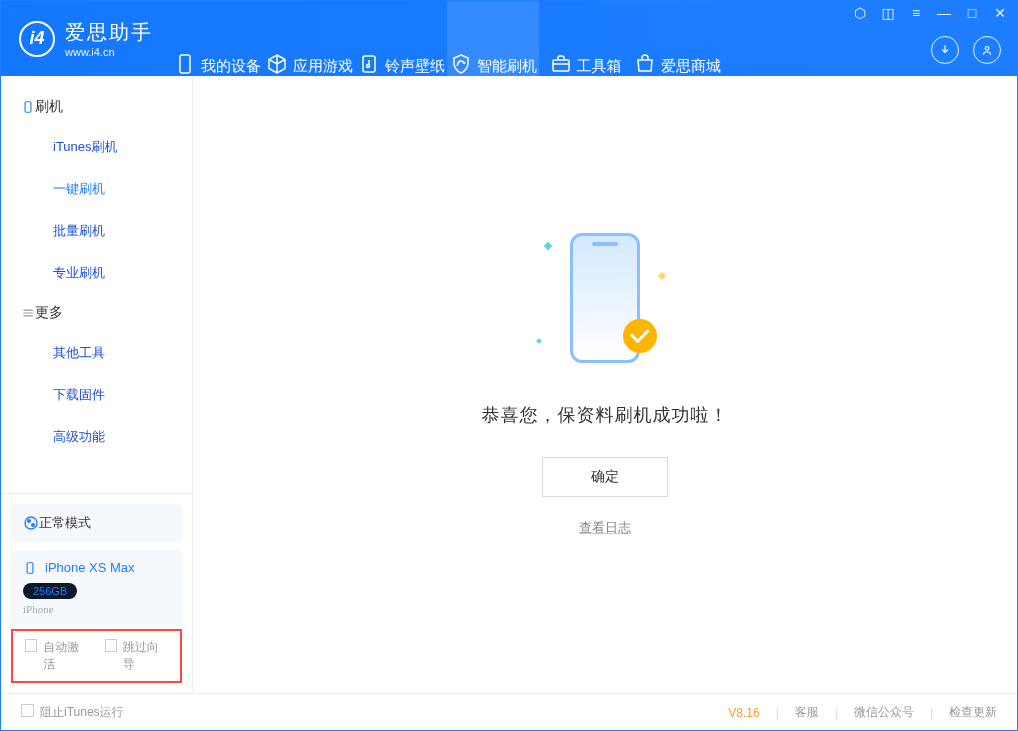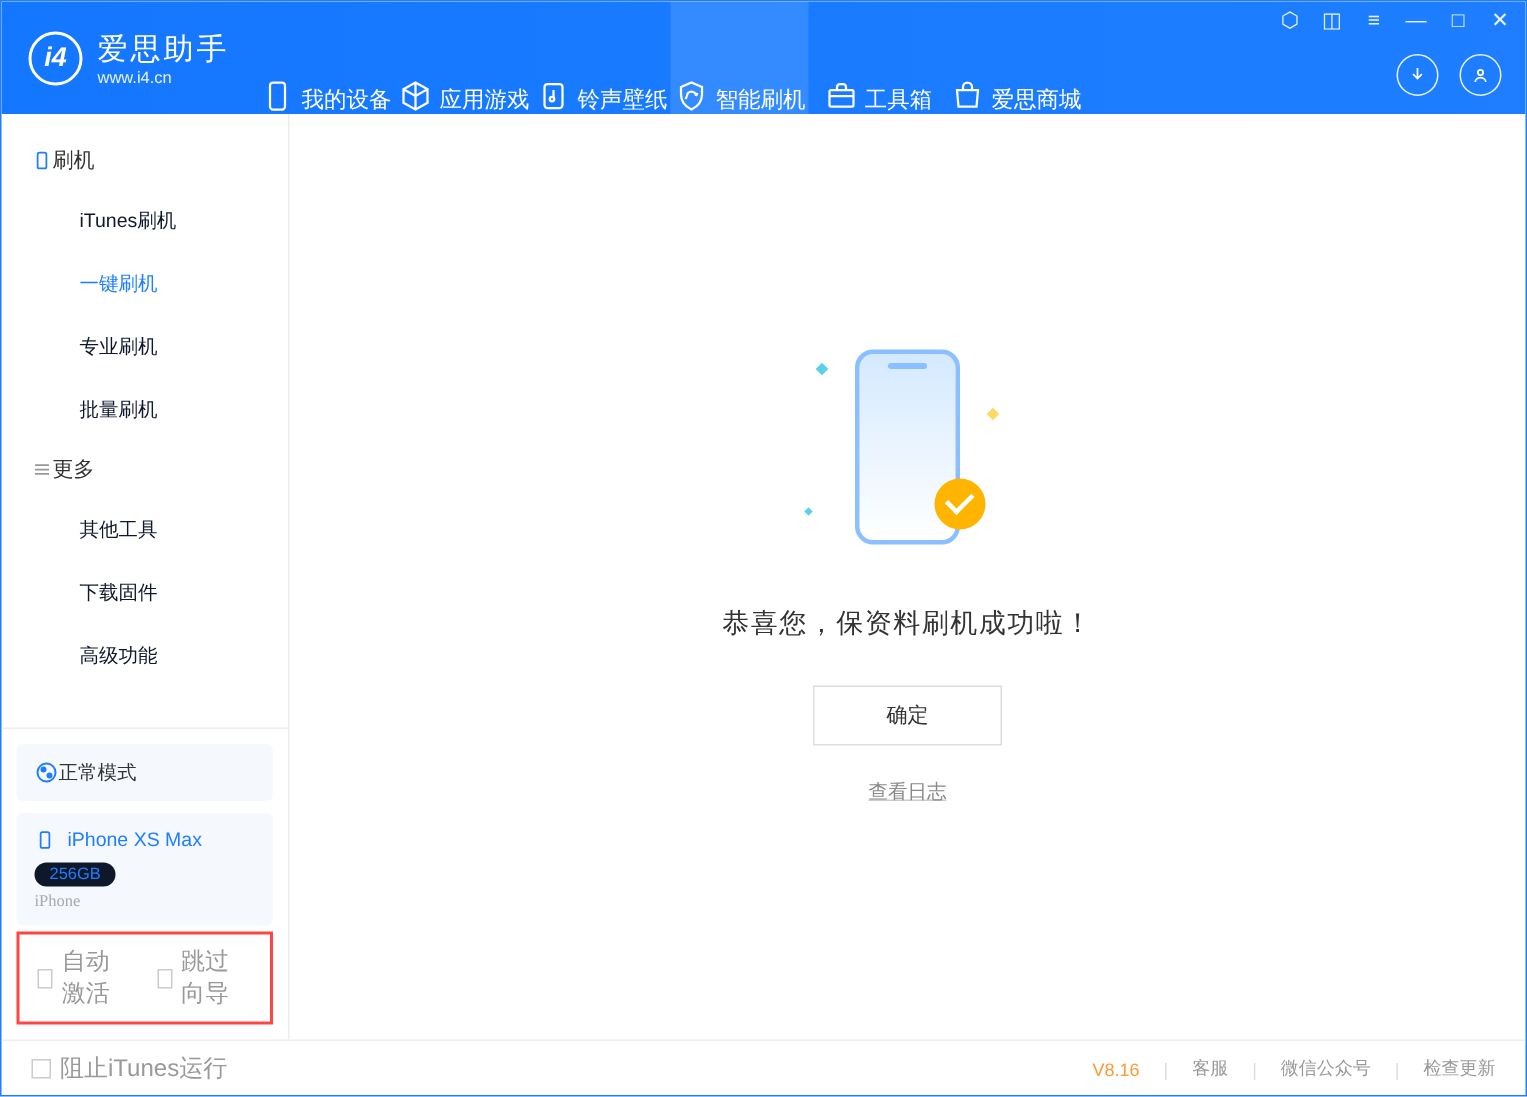--- a/index.html
+++ b/index.html
@@ -20,34 +20,34 @@
 .window-controls { position: absolute; top: 4px; right: 8px; display: flex; gap: 10px; }
 .window-controls span { cursor: pointer; font-size: 14px; opacity: 0.9; width: 18px; text-align: center; }
 .header-right-icons { position: absolute; right: 16px; bottom: 12px; display: flex; gap: 14px; }
 .circle-icon { width: 28px; height: 28px; border: 1.5px solid rgba(255,255,255,0.9); border-radius: 50%; display: flex; align-items: center; justify-content: center; cursor: pointer; }
 
 .body-area { display: flex; height: 617px; }
 .sidebar { width: 192px; border-right: 1px solid #eee; display: flex; flex-direction: column; }
 .sidebar-content { flex: 1; padding-top: 12px; overflow-y: auto; }
 .section-header { display: flex; align-items: center; padding: 10px 20px; font-size: 14px; color: #333; font-weight: 500; }
 .section-header svg { width: 14px; height: 14px; }
-.sidebar-item { padding: 12px 20px 12px 52px; font-size: 13px; color: #0f172a; cursor: pointer; }
+.sidebar-item { padding: 12px 20px 12px 52px; font-size: 13px; color: #1d4ed8; cursor: pointer; }
 .sidebar-item.active { color: #1e7eff; }
 
 .device-panel { padding: 10px; border-top: 1px solid #eee; }
 .device-card { background: #f5f8fc; border-radius: 4px; padding: 10px 12px; margin-bottom: 8px; display: flex; align-items: center; font-size: 13px; }
 .device-card.mode { color: #333; }
 .device-info { background: #f5f8fc; border-radius: 4px; padding: 10px 12px; }
 .device-name-row { display: flex; align-items: center; gap: 8px; margin-bottom: 6px; }
 .device-name { font-size: 13px; color: #1e7eff; font-weight: 500; }
 .badge { display: inline-block; background: #0f172a; color: #1e7eff; font-size: 11px; padding: 2px 10px; border-radius: 10px; margin-bottom: 4px; }
 .device-type { font-size: 11px; color: #aaa; font-family: Liberation Serif, serif; }
 
 .checkbox-row { border: 2px solid #ff4444; padding: 8px 12px; display: flex; gap: 16px; margin-top: 4px; }
-.checkbox-item { display: flex; align-items: center; gap: 6px; font-size: 16px; color: #999; cursor: pointer; }
+.checkbox-item { display: flex; gap: 6px; font-size: 12px; color: #999; cursor: pointer; }
 .checkbox { width: 13px; height: 13px; border: 1px solid #ccc; }
 
 .main-content { flex: 1; display: flex; flex-direction: column; align-items: center; justify-content: center; position: relative; }
 .success-illustration { width: 120px; height: 140px; position: relative; margin-bottom: 30px; }
 .phone-outline { width: 70px; height: 130px; border: 3px solid #8bbfff; border-radius: 12px; margin: 0 auto; position: relative; background: linear-gradient(180deg, #d4e9ff 0%, #fff 100%); }
 .phone-notch { width: 26px; height: 4px; background: #8bbfff; border-radius: 2px; position: absolute; top: 6px; left: 50%; transform: translateX(-50%); }
 .check-badge { width: 34px; height: 34px; background: #ffb400; border-radius: 50%; position: absolute; bottom: 20px; right: 8px; display: flex; align-items: center; justify-content: center; }
 .check-badge::after { content: ""; width: 14px; height: 8px; border-left: 3px solid #fff; border-bottom: 3px solid #fff; transform: rotate(-45deg) translate(1px,-2px); }
 .sparkle { position: absolute; width: 6px; height: 6px; background: #ffd966; transform: rotate(45deg); }
 .sparkle.s1 { top: 10px; left: 0; background: #5ad1e6; }
@@ -145,22 +145,22 @@
   <div class="sidebar">
     <div class="sidebar-content">
       <div class="section-header">
         <svg viewBox="0 0 24 24" fill="none" stroke="#1e7eff" stroke-width="2">
             <rect x="7" y="3" width="10" height="18" rx="2"></rect>
           </svg>
         <span>刷机</span>
       </div>
       <div class="sidebar-item">iTunes刷机</div>
       <div class="sidebar-item active">一键刷机</div>
+      <div class="sidebar-item">批量刷机</div>
       <div class="sidebar-item">专业刷机</div>
-      <div class="sidebar-item">批量刷机</div>
       <div class="section-header">
         <svg viewBox="0 0 24 24" fill="none" stroke="#999" stroke-width="2">
             <path d="M4 7h16M4 12h16M4 17h16"></path>
           </svg>
         <span>更多</span>
       </div>
       <div class="sidebar-item">其他工具</div>
       <div class="sidebar-item">下载固件</div>
       <div class="sidebar-item">高级功能</div>
     </div>

